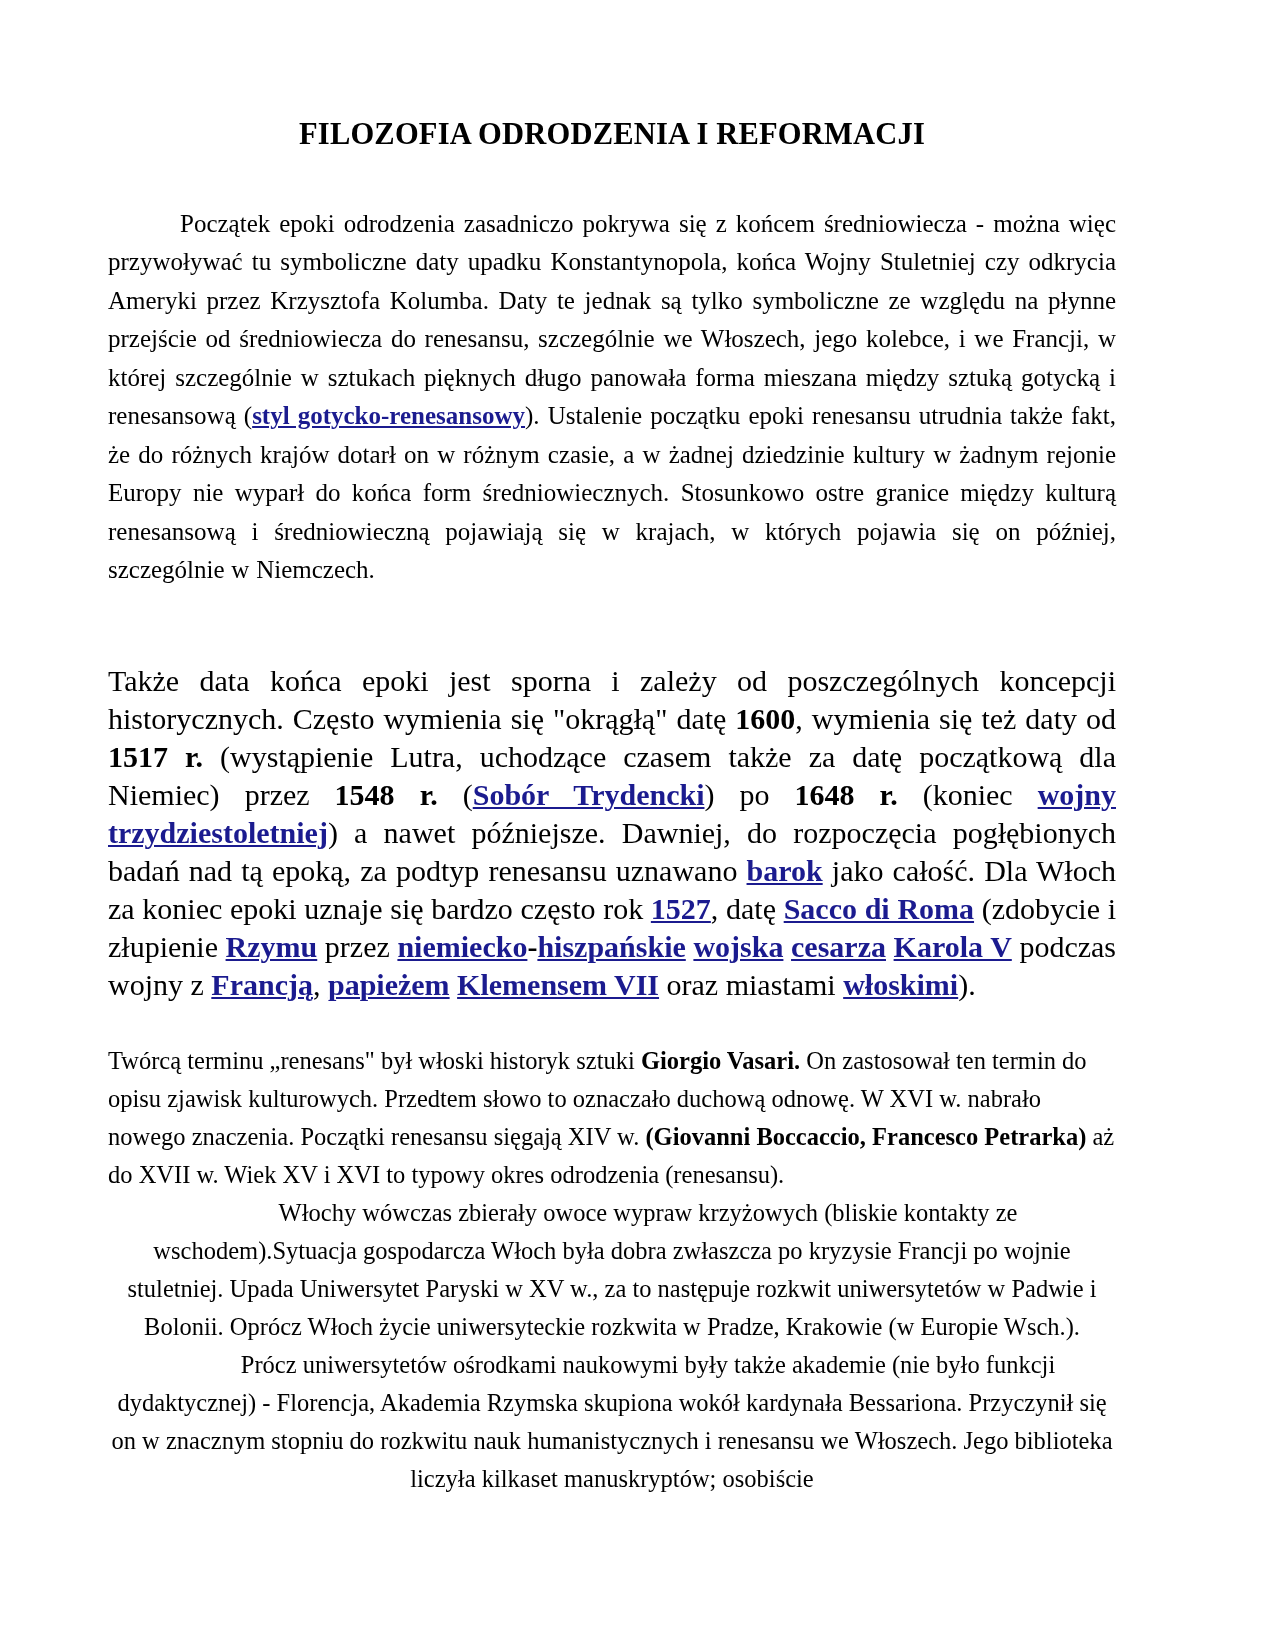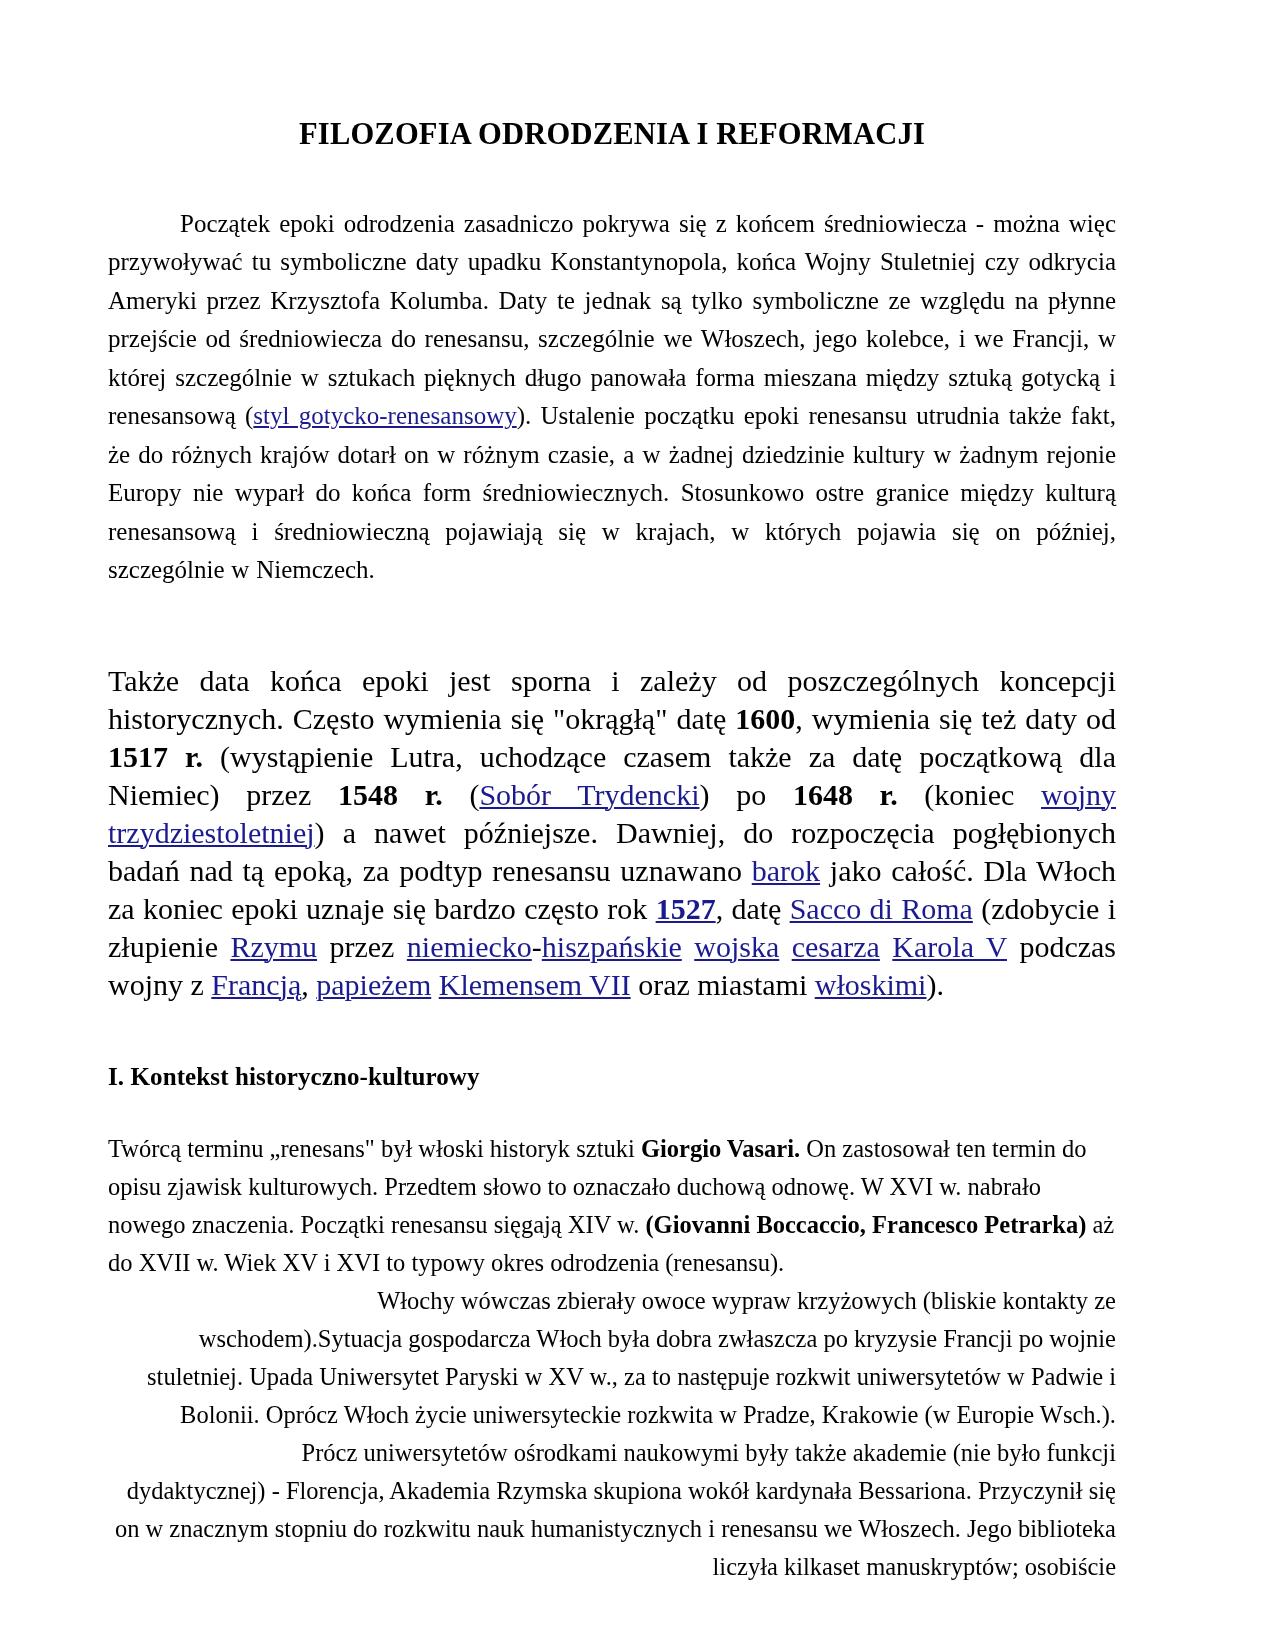--- a/index.html
+++ b/index.html
@@ -80,38 +80,39 @@
 
   
   .para-body {
     text-align: left;
     font-size: 24.5px;
     line-height: 38px;
     margin-top: 38px;
   }
 
   .para-body-cont {
-    text-align: right;
+    text-align: center;
     font-size: 24.5px;
     line-height: 38px;
     margin-top: 0;
     text-indent: 72px;
   }
 
   
   b, .b {
     font-weight: bold;
   }
 
   a.lnk, .lnk {
     color: #1b1b8f;
     text-decoration: underline;
     text-underline-offset: 2px;
     text-decoration-thickness: 1.5px;
     cursor: pointer;
+    font-weight: bold;
   }
 
   a.lnk {
     color: #1b1b8f;
   }
 
   .lnk-b {
     font-weight: bold;
   }
 
@@ -129,21 +130,20 @@
     <h1 class="doc-title">FILOZOFIA ODRODZENIA I REFORMACJI</h1>
 
     <p class="para para-intro">
       <span>Początek epoki odrodzenia zasadniczo pokrywa się z końcem średniowiecza - można więc przywoływać tu symboliczne daty upadku Konstantynopola, końca Wojny Stuletniej czy odkrycia Ameryki przez Krzysztofa Kolumba. Daty te jednak są tylko symboliczne ze względu na płynne przejście od średniowiecza do renesansu, szczególnie we Włoszech, jego kolebce, i we Francji, w której szczególnie w sztukach pięknych długo panowała forma mieszana między sztuką gotycką i renesansową (</span><a class="lnk">styl gotycko-renesansowy</a><span>). Ustalenie początku epoki renesansu utrudnia także fakt, że do różnych krajów dotarł on w różnym czasie, a w żadnej dziedzinie kultury w żadnym rejonie Europy nie wyparł do końca form średniowiecznych. Stosunkowo ostre granice między kulturą renesansową i średniowieczną pojawiają się w krajach, w których pojawia się on później, szczególnie w Niemczech.</span>
     </p>
 
     <p class="para para-dates">
       <span>Także data końca epoki jest sporna i zależy od poszczególnych koncepcji historycznych. Często wymienia się "okrągłą" datę </span><b>1600</b><span>, wymienia się też daty od </span><b>1517 r.</b><span> (wystąpienie Lutra, uchodzące czasem także za datę początkową dla Niemiec) przez </span><b>1548 r.</b><span> (</span><a class="lnk">Sobór Trydencki</a><span>) po </span><b>1648 r.</b><span> (koniec </span><a class="lnk">wojny trzydziestoletniej</a><span>) a nawet późniejsze. Dawniej, do rozpoczęcia pogłębionych badań nad tą epoką, za podtyp renesansu uznawano </span><a class="lnk">barok</a><span> jako całość. Dla Włoch za koniec epoki uznaje się bardzo często rok </span><a class="lnk lnk-b">1527</a><span>, datę </span><a class="lnk">Sacco di Roma</a><span> (zdobycie i złupienie </span><a class="lnk">Rzymu</a><span> przez </span><a class="lnk">niemiecko</a><span class="lnk plain">-</span><a class="lnk">hiszpańskie</a><span> </span><a class="lnk">wojska</a><span> </span><a class="lnk">cesarza</a><span> </span><a class="lnk">Karola V</a><span> podczas wojny z </span><a class="lnk">Francją</a><span>, </span><a class="lnk">papieżem</a><span> </span><a class="lnk">Klemensem VII</a><span> oraz miastami </span><a class="lnk">włoskimi</a><span>).</span>
     </p>
 
-    <div class="section-heading">I. Kontekst historyczno-kulturowy</div>
 
     <p class="para para-body">
       <span>Twórcą terminu „renesans" był włoski historyk sztuki </span><b>Giorgio Vasari.</b><span> On zastosował ten termin do opisu zjawisk kulturowych. Przedtem słowo to oznaczało duchową odnowę. W XVI w. nabrało nowego znaczenia. Początki renesansu sięgają XIV w. </span><b>(Giovanni Boccaccio, Francesco Petrarka)</b><span> aż do XVII w. Wiek XV i XVI to typowy okres odrodzenia (renesansu).</span>
     </p>
 
     <p class="para para-body-cont">
       <span>Włochy wówczas zbierały owoce wypraw krzyżowych (bliskie kontakty ze wschodem).Sytuacja gospodarcza Włoch była dobra zwłaszcza po kryzysie Francji po wojnie stuletniej. Upada Uniwersytet Paryski w XV w., za to następuje rozkwit uniwersytetów w Padwie i Bolonii. Oprócz Włoch życie uniwersyteckie rozkwita w Pradze, Krakowie (w Europie Wsch.).</span>
     </p>
 
     <p class="para para-body-cont">

